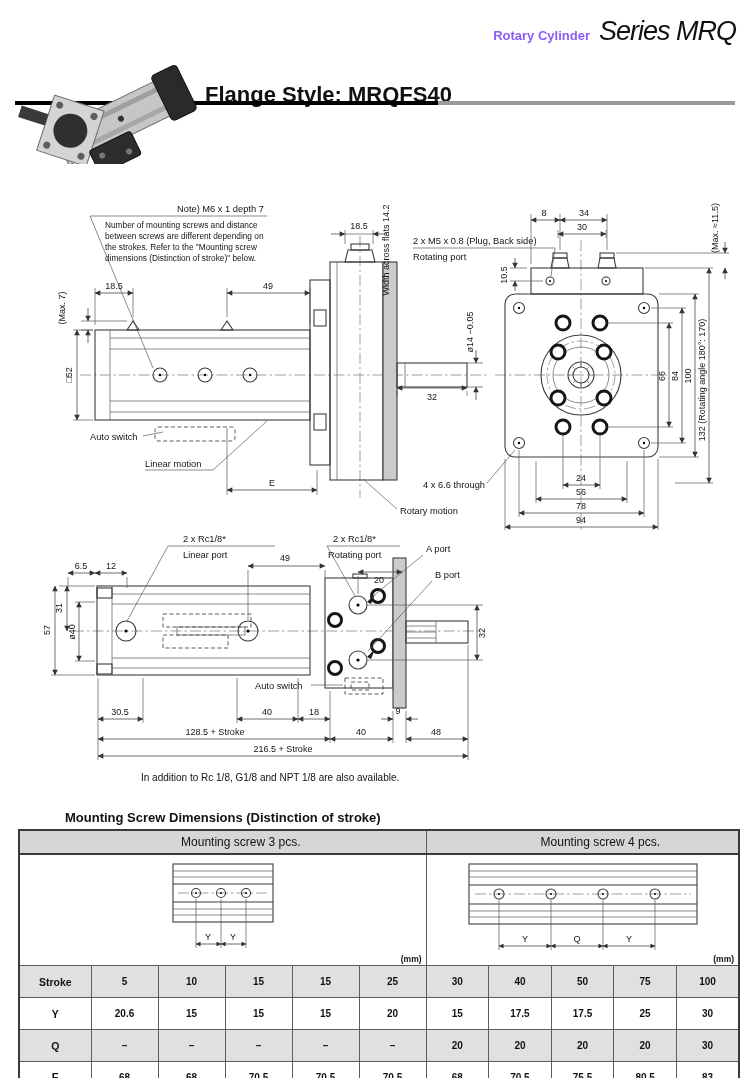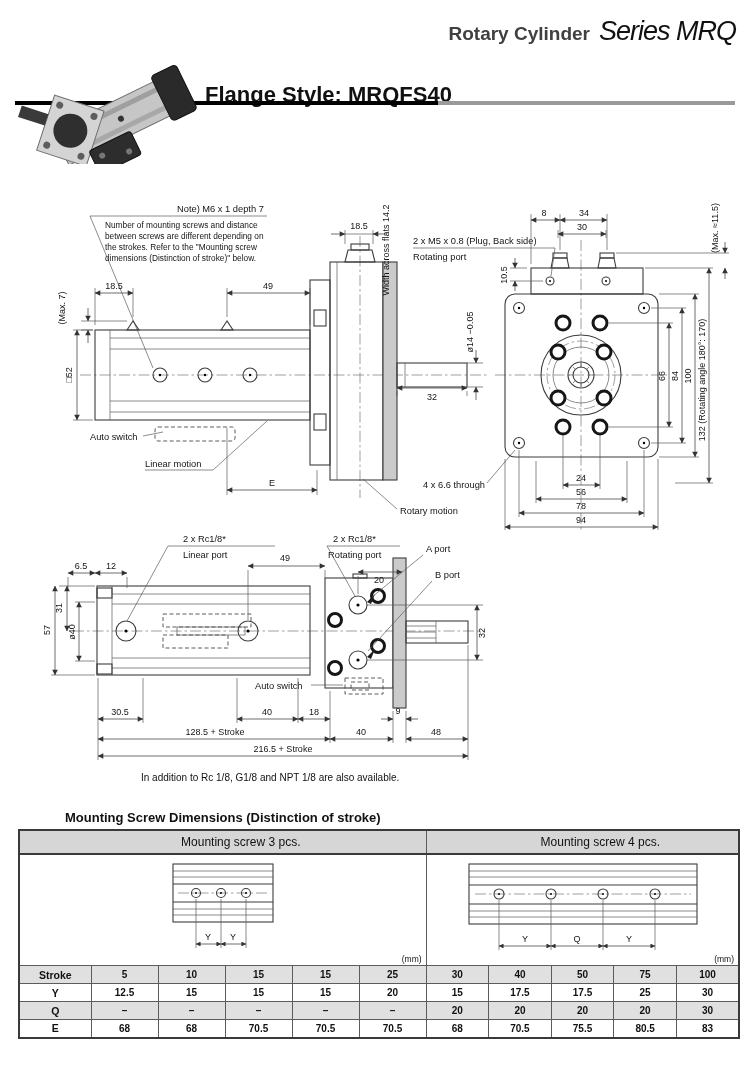--- a/index.html
+++ b/index.html
@@ -1,20 +1,20 @@
 <!DOCTYPE html>
 <html><head>
 <meta charset="utf-8">
 <style>
   html,body{margin:0;padding:0;background:#e8e8e8;}
   .page{position:relative;width:750px;height:1078px;background:#fff;outline:1px solid #c4c4c4;
         font-family:"Liberation Sans",sans-serif;overflow:hidden;margin:0 auto;}
   
   .brand{position:absolute;top:16px;right:14px;display:flex;align-items:baseline;gap:9px;}
-  .brand .ptype{font-size:19px;font-weight:bold;color:#404040;}
+  .brand .ptype{font-size:13px;font-weight:bold;color:#8b5cf6;}
   .brand .series{font-size:27px;font-weight:normal;font-style:italic;letter-spacing:-1px;color:#111;}
   .page-title{position:absolute;left:205px;top:82px;font-size:22px;font-weight:bold;color:#111;}
   .rule{position:absolute;left:15px;top:101px;width:720px;height:4px;font-size:0;}
   .rule .b1{display:inline-block;width:423px;height:4px;background:#000;}
   .rule .b2{display:inline-block;width:297px;height:4px;background:#9a9a9a;}
   .photo{position:absolute;left:16px;top:62px;z-index:3;}
   
   .draw1{position:absolute;left:15px;top:180px;}
   .draw2{position:absolute;left:15px;top:528px;}
   svg .ln{fill:none;stroke:#3c3c3c;stroke-width:1.1;}
@@ -27,22 +27,22 @@
   svg text{fill:#141414;}
   .dt{font-size:9px;} .dl{font-size:9.3px;} .nt{font-size:8.3px;}
   .footnote{position:absolute;left:97px;top:772px;font-size:10px;color:#111;padding-left:44px;}
   
   .mount{position:absolute;left:18px;top:810px;width:717px;}
   .mount h2{margin:0 0 4px 0;font-size:13px;font-weight:bold;color:#111;padding-left:47px;}
   table.mtable{border-collapse:collapse;width:717px;table-layout:fixed;border:2px solid #3a3a3a;}
   table.mtable th,table.mtable td{border:1px solid #5c5c5c;padding:0;text-align:center;color:#111;}
   tr.hd th{background:#d6d6d6;font-size:12px;font-weight:normal;height:22px;border-bottom:2px solid #3a3a3a;padding-left:36px;}
   tr.diag td{height:110px;background:#fff;position:relative;vertical-align:middle;}
-  .mm{position:absolute;right:4px;bottom:1px;font-size:8.5px;font-weight:normal;}
-  tr.dr{height:18px;font-size:10px;font-weight:bold;}
+  .mm{position:absolute;right:4px;bottom:1px;font-size:8.5px;font-weight:bold;}
+  tr.dr{height:32px;font-size:10px;font-weight:bold;}
   tr.dr th{font-size:10.5px;}
   tr.g{background:#e0e0e0;}
   tr.w{background:#fff;}
   tr.g th,tr.w th{background:inherit;}
 </style>
 </head>
 <body>
 
 <div class="page">
 
@@ -523,21 +523,21 @@
         <td>15</td>
         <td>25</td>
         <td>30</td>
         <td>40</td>
         <td>50</td>
         <td>75</td>
         <td>100</td>
       </tr>
       <tr class="dr w">
         <th>Y</th>
-        <td>12.5</td>
+        <td>20.6</td>
         <td>15</td>
         <td>15</td>
         <td>15</td>
         <td>20</td>
         <td>15</td>
         <td>17.5</td>
         <td>17.5</td>
         <td>25</td>
         <td>30</td>
       </tr>

